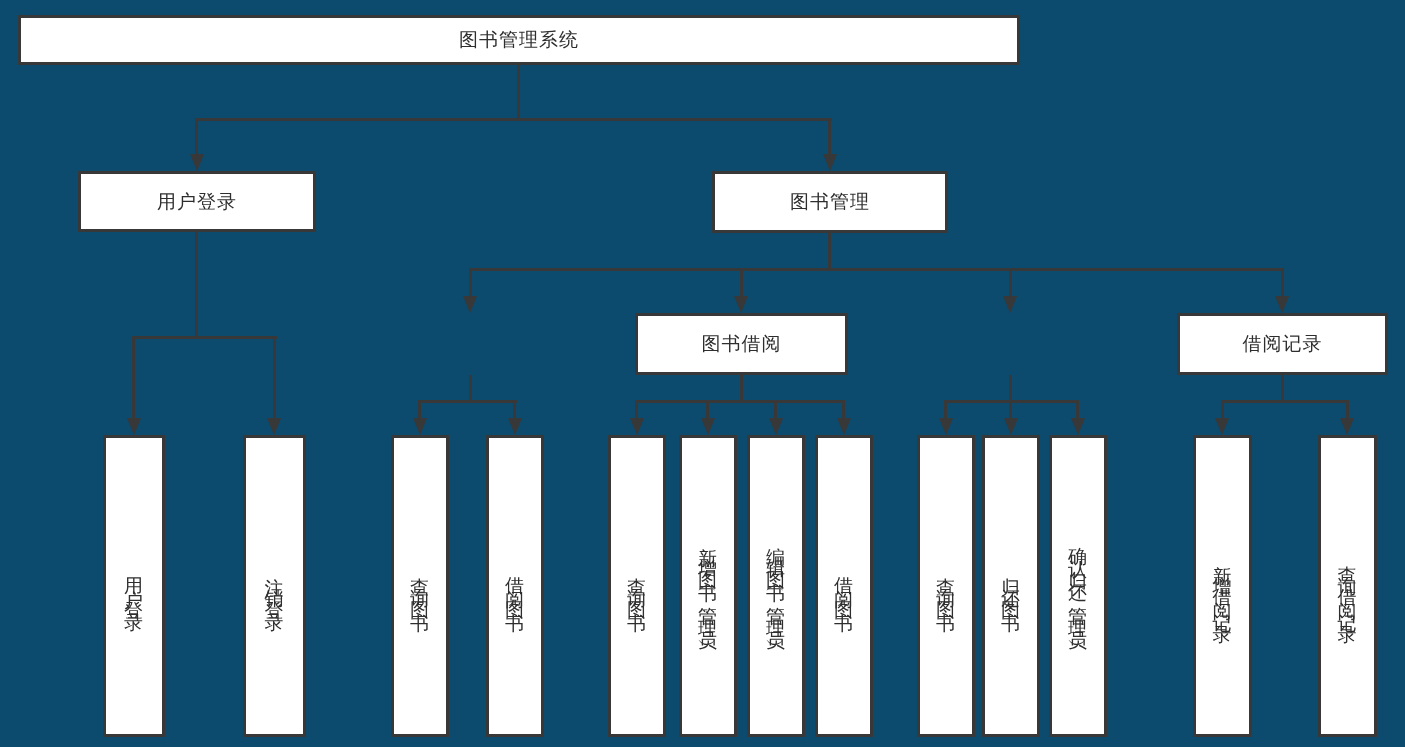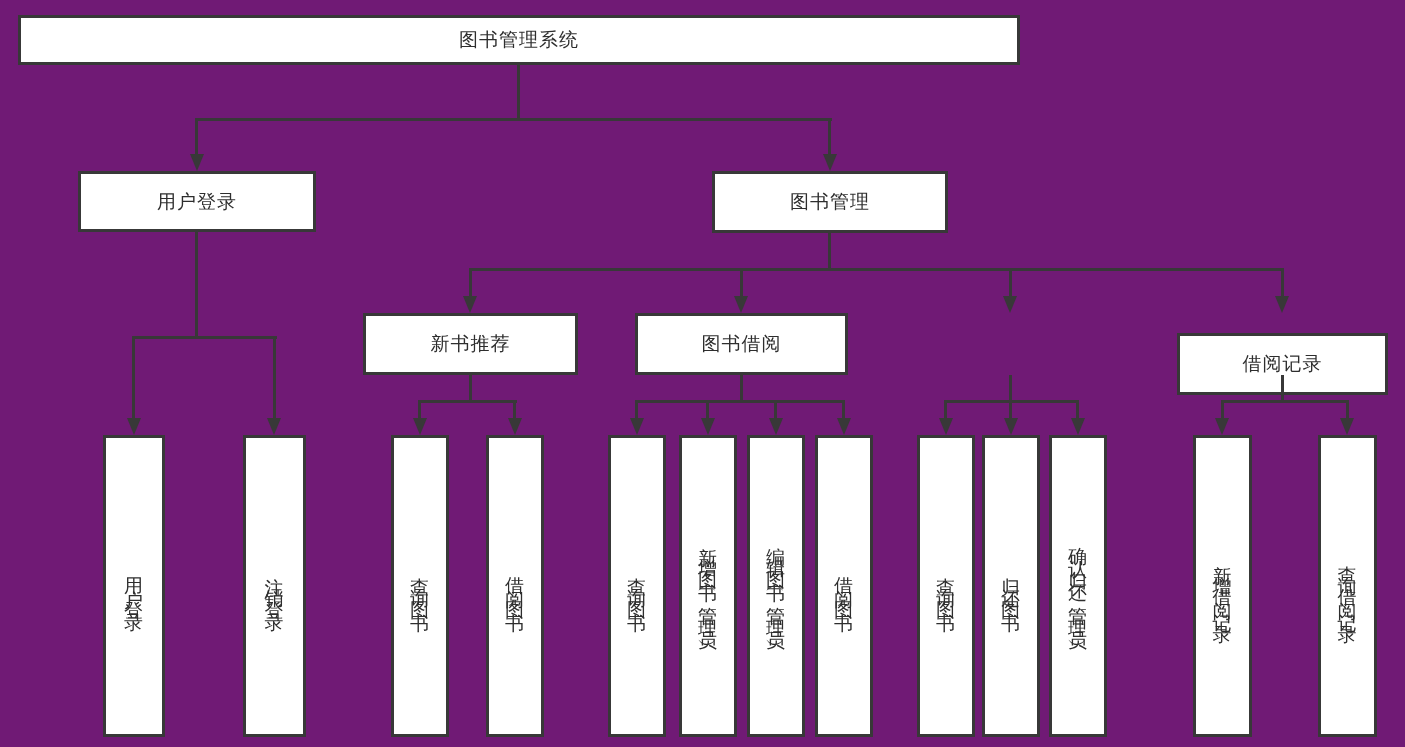--- a/index.html
+++ b/index.html
@@ -1,17 +1,17 @@
 <!DOCTYPE html>
 <html><head>
 <meta charset="utf-8">
 <style>
   html,body{margin:0;padding:0;background:#ffffff;}
   #stage{
-    position:relative;width:1405px;height:747px;background:#701a75;overflow:hidden;
+    position:relative;width:1405px;height:747px;background:#0c4a6e;overflow:hidden;
     font-family:"Liberation Sans","DejaVu Sans",sans-serif;
   }
   .node{
     position:absolute;box-sizing:border-box;background:#ffffff;
     border:3px solid #383838;color:#2e2e2e;
     display:flex;align-items:center;justify-content:center;
     font-size:19px;letter-spacing:1px;
   }
   .vnode span{
     writing-mode:vertical-rl;text-orientation:mixed;
@@ -64,27 +64,24 @@
   <div class="hline" style="left:469px;top:268px;width:814px;"></div>
   <div class="vline" style="left:469px;top:268px;height:28px;"></div>
   <div class="arrow" style="left:463px;top:296px;"></div>
   <div class="vline" style="left:740px;top:268px;height:28px;"></div>
   <div class="arrow" style="left:734px;top:296px;"></div>
   <div class="vline" style="left:1009px;top:268px;height:28px;"></div>
   <div class="arrow" style="left:1003px;top:296px;"></div>
   <div class="vline" style="left:1281px;top:268px;height:28px;"></div>
   <div class="arrow" style="left:1275px;top:296px;"></div>
 
-  <div class="node" style="left:363px;top:313px;width:215px;height:62px;">
-    <span>新书推荐</span>
-  </div>
   <div class="node" style="left:635px;top:313px;width:213px;height:62px;">
     <span>图书借阅</span>
   </div>
-  <div class="node" style="left:1177px;top:313px;width:211px;height:62px;margin-top:20px;">
+  <div class="node" style="left:1177px;top:313px;width:211px;height:62px;">
     <span>借阅记录</span>
   </div>
 
   <div class="vline" style="left:469px;top:375px;height:28px;"></div>
   <div class="hline" style="left:418px;top:400px;width:99px;"></div>
   <div class="vline" style="left:418px;top:400px;height:18px;"></div>
   <div class="arrow" style="left:413px;top:418px;"></div>
   <div class="vline" style="left:513px;top:400px;height:18px;"></div>
   <div class="arrow" style="left:508px;top:418px;"></div>
 

